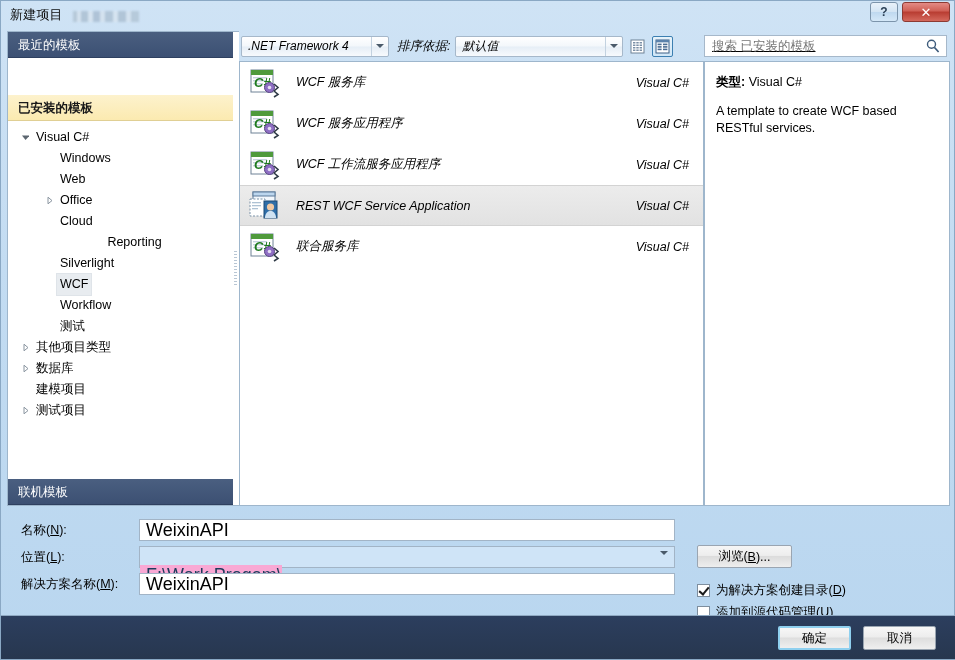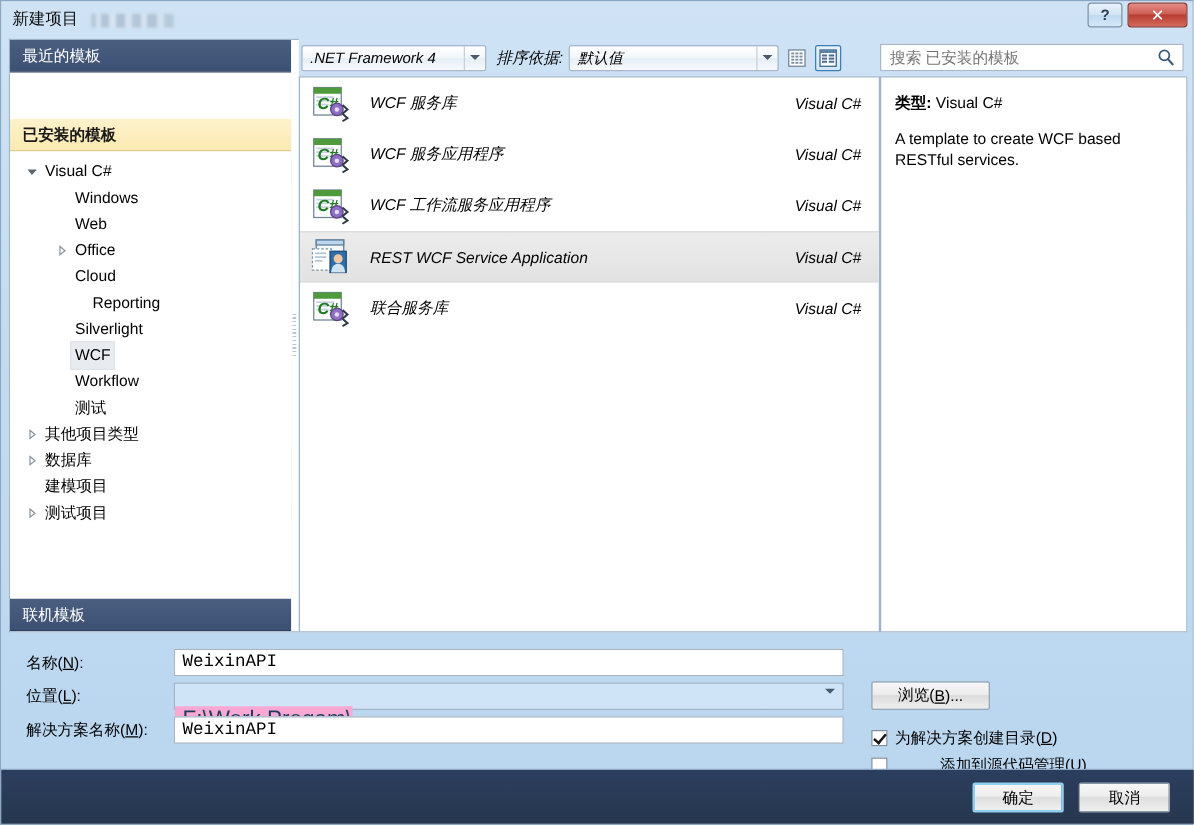--- a/index.html
+++ b/index.html
@@ -205,21 +205,21 @@
   .tmpl-lang { font-size: 12.5px; padding-right: 14px; white-space: nowrap; }
 
   
   #rightcol {
     position: absolute; left: 697px; top: 0;
     width: 246px; height: 475px;
   }
   #search-wrap {
     position: absolute; left: 0; top: 0;
     width: 246px; height: 30px;
-    display: flex; align-items: center;
+    display: flex; align-items: center; text-decoration: underline;
   }
   #search-box {
     position: relative;
     width: 243px; height: 22px;
     background: #fff;
     border: 1px solid #a6b8ca;
     display: flex; align-items: center;
   }
   #search-input {
     border: 0; outline: 0;
@@ -246,23 +246,22 @@
     position: absolute; left: 0; top: 483px;
     width: 943px; height: 102px;
   }
   .frow { position: absolute; left: 0; height: 24px; display: flex; align-items: center; }
   .flabel { width: 132px; flex: 0 0 132px; padding-left: 14px; font-size: 12.5px; white-space: nowrap; }
   .finput {
     height: 22px;
     background: #fff;
     border: 1px solid #a2b4c6;
     display: flex; align-items: center;
-    font-size: 14px;
+    font-size: 18px;
     padding-left: 6px;
-    font-family: Liberation Mono, monospace;
   }
   #name-row  { top: 4px; }
   #loc-row   { top: 31px; }
   #sln-row   { top: 58px; }
   #name-input { width: 536px; }
   #sln-input  { width: 536px; }
   #loc-combo {
     width: 536px; height: 22px;
     background: #cfe4f7;
     border: 1px solid #a2b4c6;
@@ -288,21 +287,21 @@
     font-size: 12.5px;
     cursor: pointer;
   }
   .chkrow {
     position: absolute; left: 690px;
     display: flex; align-items: center;
     font-size: 12.5px;
     cursor: pointer;
   }
   #chk-dir { top: 68px; }
-  #chk-scc { top: 90px; gap: 36px; }
+  #chk-scc { top: 90px; }
   .checkbox {
     width: 13px; height: 13px; flex: 0 0 13px;
     background: #fff;
     border: 1px solid #7e8e9e;
     margin-right: 6px;
     position: relative;
   }
   .checkbox.checked::after {
     content: "";
     position: absolute; left: 3px; top: 0px;
@@ -380,21 +379,21 @@
               <svg width="9" height="9" viewBox="0 0 9 9">
                 <path d="M3 1.2 L7 4.6 L3 7.8 Z" fill="none" stroke="#8a95a0" stroke-width="1"></path>
               </svg>
             </span>
             <span class="lbl">Office</span>
           </div>
           <div class="tree-row" style="padding-left: 34px;">
             <span class="exp"></span>
             <span class="lbl">Cloud</span>
           </div>
-          <div class="tree-row" style="padding-left: 48px;">
+          <div class="tree-row" style="padding-left: 14px; justify-content: center;">
             <span class="exp"></span>
             <span class="lbl">Reporting</span>
           </div>
           <div class="tree-row" style="padding-left: 34px;">
             <span class="exp"></span>
             <span class="lbl">Silverlight</span>
           </div>
           <div class="tree-row selected" style="padding-left: 34px;">
             <span class="exp"></span>
             <span class="lbl">WCF</span>

